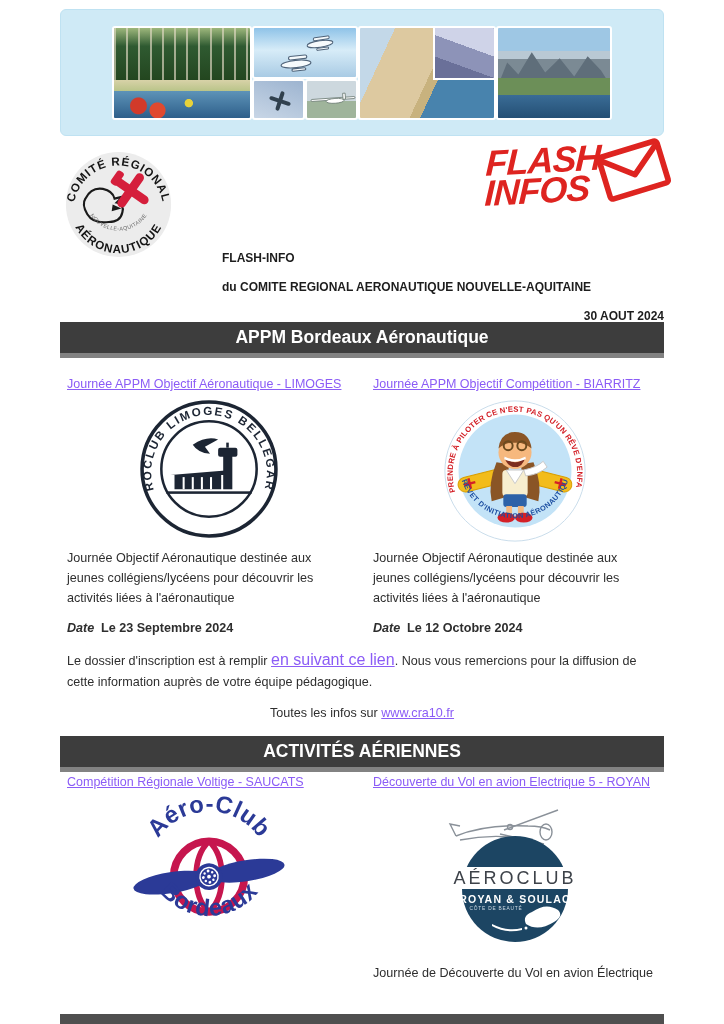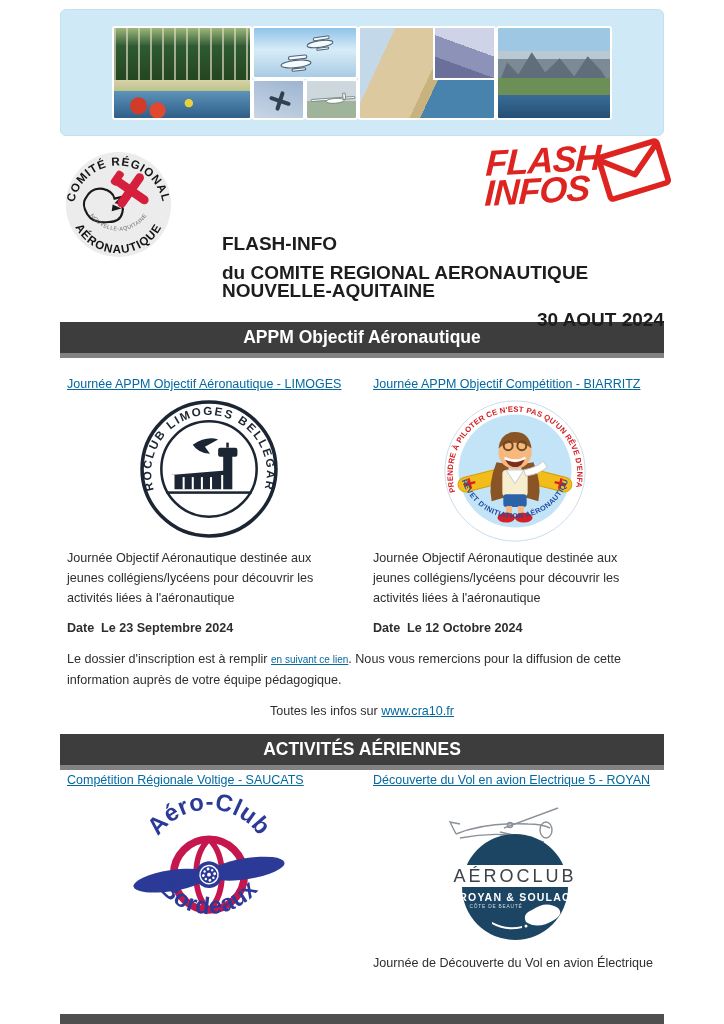--- a/index.html
+++ b/index.html
@@ -27,41 +27,41 @@
   .t-mtn .mslope{position:absolute;bottom:26%;height:18%;left:0;right:0;background:#6c8f58;}
   .t-mtn .lake{position:absolute;bottom:0;height:26%;left:0;right:0;background:linear-gradient(180deg,#3a6c96,#244f74);}
 
   
   .logo-header{position:relative;height:186px;}
   .cra-logo{position:absolute;left:2px;top:12px;}
   .flash-logo{position:absolute;right:-4px;top:8px;display:flex;align-items:center;transform:rotate(-3deg);}
   .flash-text{font-style:italic;font-weight:bold;color:#de2420;font-size:36px;line-height:.84;letter-spacing:-1px;transform:skewX(-5deg);}
   .flash-text span{display:block;}
   .envelope{margin-left:0;transform:rotate(-14deg);}
-  .intro{position:absolute;left:162px;right:0;top:99px;font-size:19px;font-weight:bold;color:#1d1d1d;}
+  .intro{position:absolute;left:162px;right:0;top:113px;font-size:12px;font-weight:bold;color:#1d1d1d;}
   .intro p{margin:0 0 11px;line-height:18px;}
   .intro .date-line{text-align:right;}
 
   
   .banner{height:31px;line-height:31px;background:#3d3d3d;border-bottom:5px solid #828282;color:#fff;font-weight:bold;font-size:17.5px;text-align:center;}
   .banner2{margin-top:16px;}
 
   
   .cols{display:grid;grid-template-columns:1fr 1fr;column-gap:22px;padding:0 7px;}
-  a.doclink{color:#0369a1;text-decoration:underline;font-size:12.5px;}
+  a.doclink{color:#8b5cf6;text-decoration:underline;font-size:12.5px;}
   .link-cell{margin-top:16px;}
   .link-cell2{}
   .logo-cell{display:flex;justify-content:center;align-items:flex-start;height:146px;margin-top:6px;}
   .logo-cell2{display:flex;justify-content:center;align-items:flex-start;height:152px;margin-top:4px;}
   .desc{font-size:12.6px;color:#2e2e2e;line-height:20px;margin-top:4px;}
   .date-row{margin-top:13px;font-weight:bold;font-size:12.6px;color:#2e2e2e;}
-  .date-row .lbl{display:inline-block;width:34px;}
+  .date-row .lbl{display:inline-block;width:34px;font-style:italic;}
   .note{font-size:12.6px;color:#2e2e2e;line-height:21px;margin-top:14px;padding:0 7px;}
   .info-line{text-align:center;font-size:12.6px;color:#2e2e2e;margin-top:8px;}
-  .caption{font-size:12.6px;color:#2e2e2e;margin-top:12px;}
+  .caption{font-size:12.6px;color:#2e2e2e;margin-top:20px;}
 
   .bottom-bar{position:absolute;left:60px;right:60px;bottom:0;height:10px;background:#4f4f4f;}
 </style>
 </head>
 <body>
 
 <div class="page">
 
   <div class="photo-banner">
     <div class="photo-strip">
@@ -157,21 +157,21 @@
     </div>
 
     <div class="intro">
       <p>FLASH-INFO</p>
       <p>du COMITE REGIONAL AERONAUTIQUE NOUVELLE-AQUITAINE</p>
       <p class="date-line">30 AOUT 2024</p>
     </div>
   </div>
 
   <div class="banner">
-    <span>APPM Objectif Aéronautique</span>
+    <span>APPM Bordeaux Aéronautique</span>
   </div>
 
   <div class="cols">
     <div class="link-cell"><a href="#" class="doclink">Journée APPM Objectif Aéronautique - LIMOGES</a></div>
     <div class="link-cell"><a href="#" class="doclink">Journée APPM Objectif Compétition - BIARRITZ</a></div>
 
     <div class="logo-cell">
       <svg width="142" height="142" viewBox="0 0 140 140">
         <circle cx="70" cy="70" r="66" fill="#fff" stroke="#1c2533" stroke-width="3.5"></circle>
         <circle cx="70" cy="70" r="47" fill="none" stroke="#1c2533" stroke-width="2.5"></circle>
@@ -242,21 +242,21 @@
       </svg>
     </div>
 
     <div class="desc">Journée Objectif Aéronautique destinée aux jeunes collégiens/lycéens pour découvrir les activités liées à l'aéronautique</div>
     <div class="desc">Journée Objectif Aéronautique destinée aux jeunes collégiens/lycéens pour découvrir les activités liées à l'aéronautique</div>
 
     <div class="date-row"><span class="lbl">Date</span><span>Le 23 Septembre 2024</span></div>
     <div class="date-row"><span class="lbl">Date</span><span>Le 12 Octobre 2024</span></div>
   </div>
 
-  <p class="note"><span>Le dossier d'inscription est à remplir </span><a href="#" class="doclink" style="font-size:10px;">en suivant ce lien</a><span>. Nous vous remercions pour la diffusion de cette information auprès de votre équipe pédagogique.</span></p>
+  <p class="note"><span>Le dossier d'inscription est à remplir </span><a href="#" class="doclink" style="font-size:16px;">en suivant ce lien</a><span>. Nous vous remercions pour la diffusion de cette information auprès de votre équipe pédagogique.</span></p>
 
   <p class="info-line"><span>Toutes les infos sur </span><a href="#" class="doclink" style="font-size:12.6px;margin-top:36px;">www.cra10.fr</a></p>
 
   <div class="banner banner2">
     <span>ACTIVITÉS AÉRIENNES</span>
   </div>
 
   <div class="cols">
     <div class="link-cell2"><a href="#" class="doclink">Compétition Régionale Voltige - SAUCATS</a></div>
     <div class="link-cell2"><a href="#" class="doclink">Découverte du Vol en avion Electrique 5 - ROYAN</a></div>

